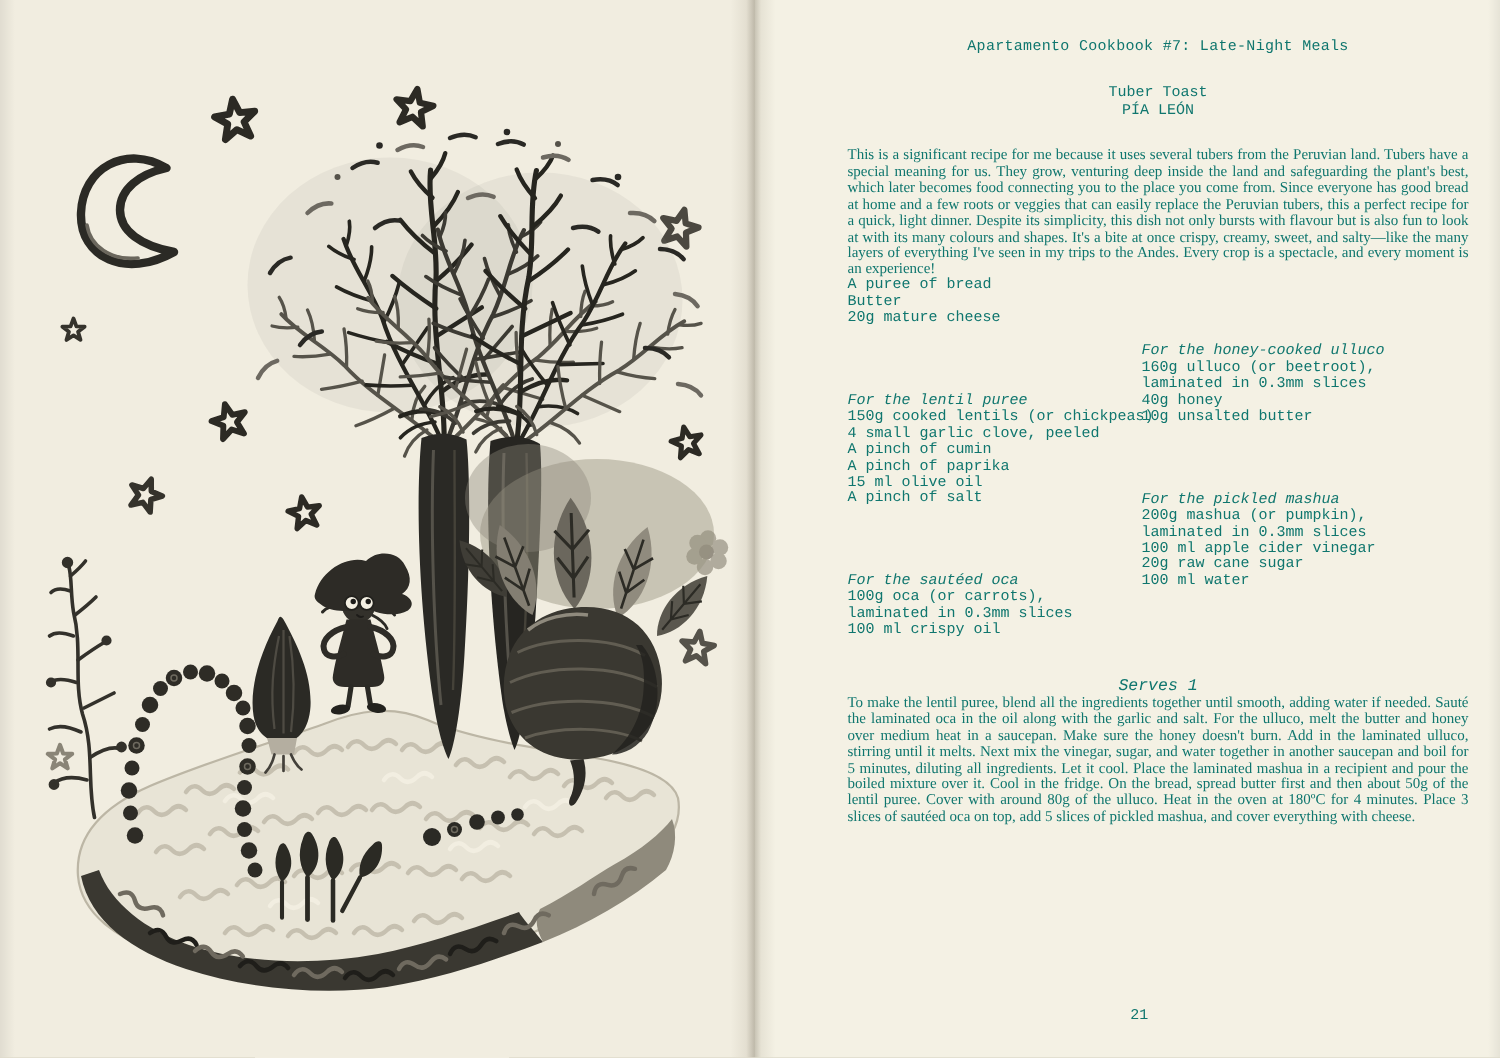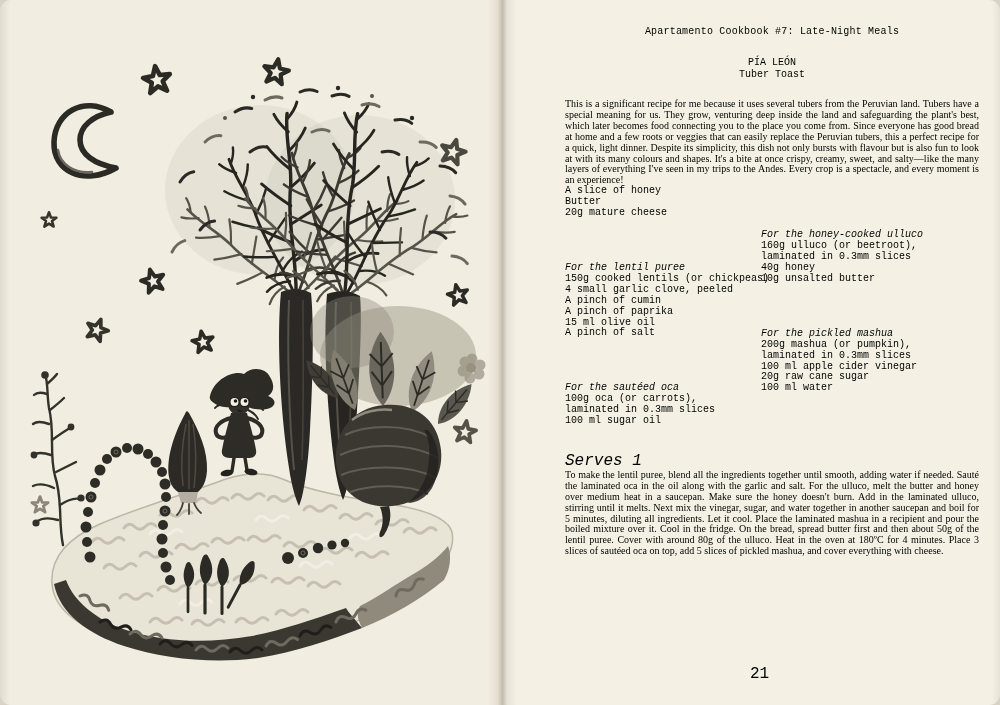--- a/index.html
+++ b/index.html
@@ -1,17 +1,17 @@
 <!DOCTYPE html>
 <html><head>
 <meta charset="utf-8">
 <style>
   html,body{margin:0;padding:0;background:#d8d3c4;}
   .spread{position:relative;width:1000px;height:705px;overflow:hidden;
-          font-family:"Liberation Mono","DejaVu Sans Mono",monospace;color:#000000;border-radius:11px;}
+          font-family:"Liberation Mono","DejaVu Sans Mono",monospace;color:#0f766e;}
   .page{position:absolute;top:0;height:705px;}
   .page-left{left:0;width:503px;background:#f1ede0;}
   .page-right{left:503px;width:497px;background:#f4f1e4;}
   .gutter{position:absolute;left:487px;top:0;width:30px;height:705px;pointer-events:none;
           background:linear-gradient(90deg,rgba(110,98,75,0) 0%,rgba(110,98,75,.10) 35%,
           rgba(84,74,55,.30) 52%,rgba(110,98,75,.10) 68%,rgba(110,98,75,0) 100%);}
   .edge-l{position:absolute;left:0;top:0;width:10px;height:705px;
           background:linear-gradient(90deg,rgba(0,0,0,.07),rgba(0,0,0,0));}
   .edge-r{position:absolute;right:0;top:0;width:8px;height:705px;
           background:linear-gradient(270deg,rgba(0,0,0,.06),rgba(0,0,0,0));}
@@ -23,24 +23,24 @@
   .body-text{font-size:10px;line-height:10.9px;letter-spacing:0;font-family:Liberation Serif, serif;}
   .intro{margin-top:19px;text-align:justify;}
   .ing-head{margin-top:13px;font-size:10px;line-height:10.9px;}
   .cols{display:flex;}
   .col-l{width:196px;flex:none;}
   .col-r{flex:1;}
   .ing{font-size:10px;line-height:10.9px;white-space:nowrap;}
   .grp{margin-top:0;}
   .grp + .grp{margin-top:11px;}
   .ital{font-style:italic;margin-top:44px;}
-  .serves{margin-top:25px;font-size:16px;}
+  .serves{margin-top:25px;font-size:11px;text-align:center;}
   .method-head{margin-top:17px;font-size:10px;line-height:10.9px;}
   .method{text-align:justify;}
-  .pagenum{position:absolute;left:16px;right:0;bottom:22px;text-align:center;font-size:16px;}
+  .pagenum{position:absolute;left:16px;right:0;bottom:22px;text-align:center;font-size:10px;}
 </style>
 </head>
 <body>
 
 <div class="spread">
 
   <div class="page page-left">
     <svg width="503" height="705" viewBox="0 0 503 705" aria-hidden="true">
       <defs>
         <path id="st" d="M0,-14 L3.5,-4.5 L13.5,-4 L5.5,2 L8.5,12 L0,6.5 L-8.5,12 L-5.5,2 L-13.5,-4 L-3.5,-4.5 Z" fill="none" stroke-width="4.6" stroke-linejoin="round"></path>
@@ -322,48 +322,48 @@
         <ellipse cx="251" cy="472" rx="6.5" ry="3.2" fill="#23221e" transform="rotate(10 251 472)"></ellipse>
       </g>
     </svg>
   </div>
 
   <div class="page page-right">
     <div class="content">
       <div class="running-header">Apartamento Cookbook #7: Late-Night Meals</div>
 
       <div class="byline">
+        <div>Tuber Toast</div>
         <div>PÍA LEÓN</div>
-        <div>Tuber Toast</div>
       </div>
 
       <p class="body-text intro">This is a significant recipe for me because it uses several tubers from the Peruvian land. Tubers have a special meaning for us. They grow, venturing deep inside the land and safeguarding the plant's best, which later becomes food connecting you to the place you come from. Since everyone has good bread at home and a few roots or veggies that can easily replace the Peruvian tubers, this a perfect recipe for a quick, light dinner. Despite its simplicity, this dish not only bursts with flavour but is also fun to look at with its many colours and shapes. It's a bite at once crispy, creamy, sweet, and salty—like the many layers of everything I've seen in my trips to the Andes. Every crop is a spectacle, and every moment is an experience!</p>
 
 
       <div class="cols">
         <div class="col-l">
           <div class="grp">
-            <div class="ing">A slice of honey</div>
+            <div class="ing">A puree of bread</div>
             <div class="ing">Butter</div>
             <div class="ing">20g mature cheese</div>
           </div>
           <div class="grp">
             <div class="ing ital">For the lentil puree</div>
             <div class="ing">150g cooked lentils (or chickpeas)</div>
             <div class="ing">4 small garlic clove, peeled</div>
             <div class="ing">A pinch of cumin</div>
             <div class="ing">A pinch of paprika</div>
             <div class="ing">15 ml olive oil</div>
             <div class="ing">A pinch of salt</div>
           </div>
           <div class="grp">
             <div class="ing ital">For the sautéed oca</div>
             <div class="ing">100g oca (or carrots),</div>
             <div class="ing">laminated in 0.3mm slices</div>
-            <div class="ing">100 ml sugar oil</div>
+            <div class="ing">100 ml crispy oil</div>
           </div>
         </div>
         <div class="col-r">
           <div class="grp">
             <div class="ing ital">For the honey-cooked ulluco</div>
             <div class="ing">160g ulluco (or beetroot),</div>
             <div class="ing">laminated in 0.3mm slices</div>
             <div class="ing">40g honey</div>
             <div class="ing">10g unsalted butter</div>
           </div>

